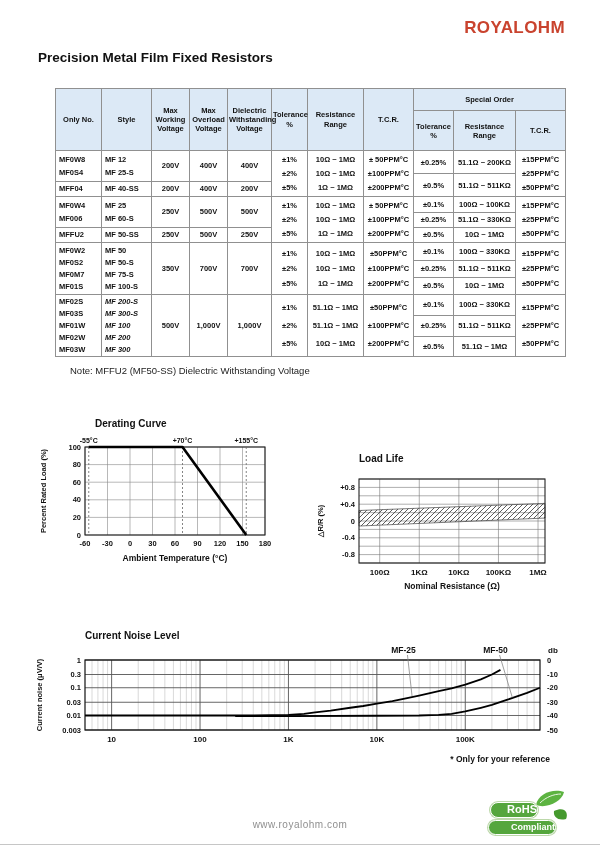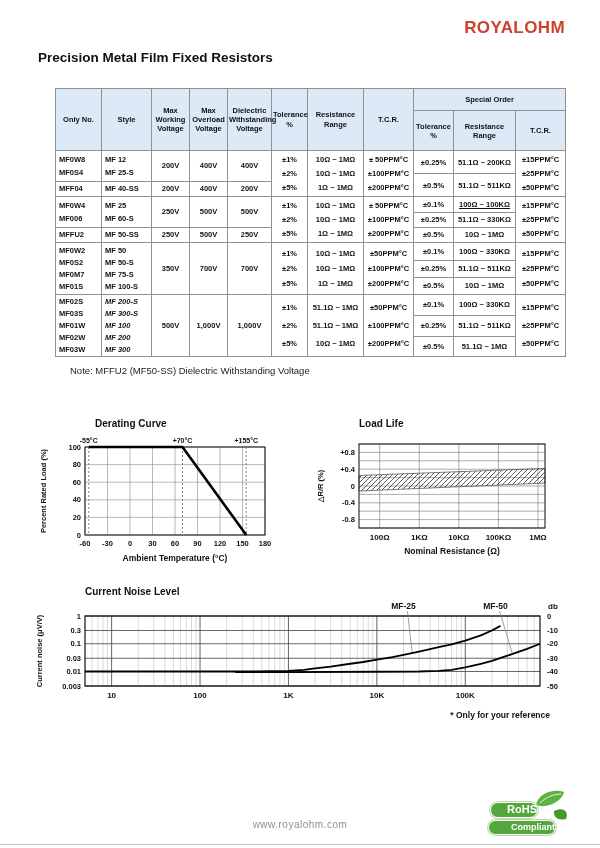--- a/index.html
+++ b/index.html
@@ -33,22 +33,22 @@
   
   .note{position:absolute;top:365px;left:70px;display:flex;gap:10px;font-size:9.5px;color:#222;}
   .note-grid{display:grid;grid-template-columns:auto auto;column-gap:20px;row-gap:3px;}
 
   
   .chart-sec{position:absolute;}
   .chart-title{font-size:10px;font-weight:700;margin-bottom:3px;}
   #derating-sec{left:35px;top:418px;width:250px;}
   #derating-sec .chart-title{margin-left:60px;}
   #loadlife-sec{left:315px;top:418px;width:240px;}
-  #loadlife-sec .chart-title{margin-left:44px;}
-  #noise-sec{left:30px;top:586px;width:548px;}
+  #loadlife-sec .chart-title{margin-left:44px;margin-top:35px;}
+  #noise-sec{left:30px;top:630px;width:548px;}
   #noise-sec .chart-title{margin-left:55px;}
   .footnote{font-size:8.5px;font-weight:700;text-align:right;padding-right:28px;margin-top:4px;}
 
   
   .footer-url{position:absolute;top:819px;left:0;width:100%;text-align:center;
               font-size:10px;color:#8f8f8f;letter-spacing:.5px;}
   .footer-line{position:absolute;top:844px;left:0;width:600px;border-top:1px solid #c6c6c6;}
   .rohs{position:absolute;top:788px;right:30px;width:82px;height:54px;}
   .rohs .pill{position:absolute;background:var(--rohs-green);color:#fff;font-weight:700;
               text-align:right;border:1.5px solid #fff;border-radius:8px;
@@ -295,21 +295,21 @@
               <div class="band" style="flex: 1 1 0%;">
                 <div class="line">±0.25%</div>
               </div>
               <div class="band" style="flex: 1 1 0%;">
                 <div class="line">±0.5%</div>
               </div>
             </div>
           </td>
           <td>
             <div class="stack">
-              <div class="band" style="flex: 1 1 0%; text-decoration: underline;">
+              <div class="band" style="flex: 1 1 0%;">
                 <div class="line">100Ω ~ 100KΩ</div>
               </div>
               <div class="band" style="flex: 1 1 0%;">
                 <div class="line">51.1Ω ~ 330KΩ</div>
               </div>
               <div class="band" style="flex: 1 1 0%;">
                 <div class="line">10Ω ~ 1MΩ</div>
               </div>
             </div>
           </td>

